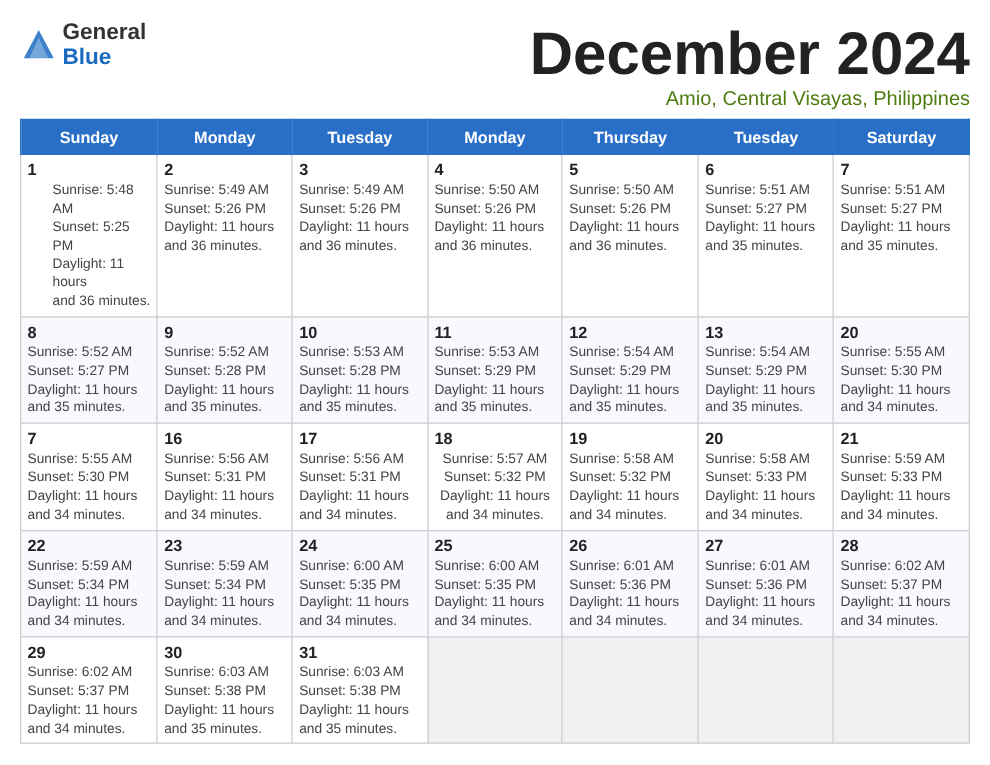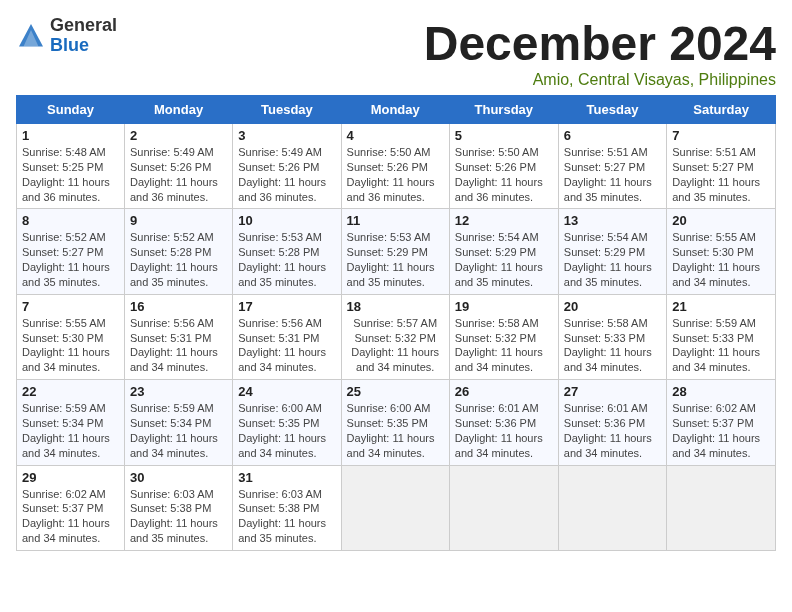--- a/index.html
+++ b/index.html
@@ -114,21 +114,21 @@
         <th>Monday</th>
         <th>Thursday</th>
         <th>Tuesday</th>
         <th>Saturday</th>
       </tr>
   </thead>
   <tbody id="calendar-body">
   <tr>
         <td>
           <span class="day-num">1</span>
-          <div class="day-info" style="white-space: pre-wrap;">Sunrise: 5:48 AM
+          <div class="day-info" style="white-space: pre-wrap; margin-left: 20px;">Sunrise: 5:48 AM
 Sunset: 5:25 PM
 Daylight: 11 hours
 and 36 minutes.</div>
         </td>
         <td>
           <span class="day-num">2</span>
           <div class="day-info" style="white-space: pre-wrap;">Sunrise: 5:49 AM
 Sunset: 5:26 PM
 Daylight: 11 hours
 and 36 minutes.</div>

